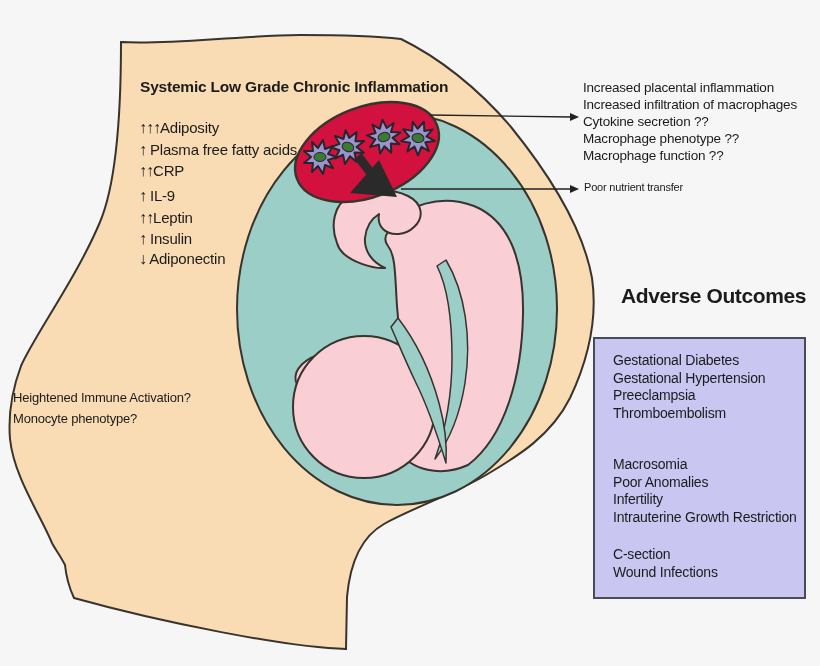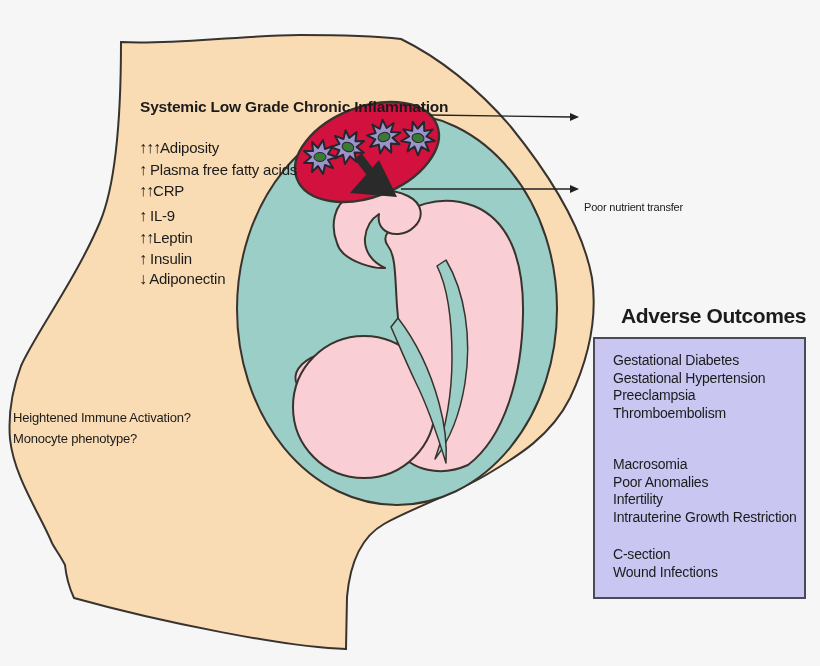--- a/index.html
+++ b/index.html
@@ -21,21 +21,21 @@
   .sliver{fill:var(--uterus,#9bcec6);stroke:var(--outline,#39332e);stroke-width:1.5;stroke-linejoin:round;}
   .placenta{fill:var(--placenta,#d2113f);stroke:var(--outline,#39332e);stroke-width:2.4;}
   .cell{fill:var(--macrophage,#9a93ce);stroke:#26262b;stroke-width:2;stroke-linejoin:round;}
   .nucleus{fill:var(--nucleus,#3a7a33);stroke:#26262b;stroke-width:1;}
   .big-arrow{fill:#2a2a2a;}
   .big-arrow-shaft{stroke:#2a2a2a;stroke-width:9;stroke-linecap:butt;}
   .pointer{stroke:#222;stroke-width:1.4;fill:none;}
   .pointer-head{fill:#222;}
 
   
-  .txt{position:absolute;white-space:nowrap;letter-spacing:-0.2px;margin-top:20px;}
+  .txt{position:absolute;white-space:nowrap;letter-spacing:-0.2px;}
   .diagram-title{left:140px;top:78px;width:304px;text-align:center;
     font-size:15.5px;font-weight:700;}
   .factor{left:139px;font-size:15px;height:21px;}
   .factor .arrows{font-weight:700;font-size:16px;letter-spacing:-1px;}
   .effects{left:583px;top:79px;font-size:13.5px;line-height:17px;}
   .nutrient{left:584px;top:181px;font-size:11px;}
   .immune{left:13px;top:388px;font-size:13px;line-height:20.5px;}
   .adverse-heading{left:596px;top:284px;width:210px;text-align:right;
     font-size:21px;font-weight:700;letter-spacing:-0.4px;}
   .adverse-box{
@@ -159,20 +159,27 @@
   <div class="txt factor" style="top:209px">
     <span class="arrows">↑↑</span><span>Leptin</span>
   </div>
   <div class="txt factor" style="top:230px">
     <span class="arrows">↑</span><span> Insulin</span>
   </div>
   <div class="txt factor" style="top:250px">
     <span class="arrows">↓</span><span> Adiponectin</span>
   </div>
 
+  <div class="txt effects">
+    <div>Increased placental inflammation</div>
+    <div>Increased infiltration of macrophages</div>
+    <div>Cytokine secretion ??</div>
+    <div>Macrophage phenotype ??</div>
+    <div>Macrophage function ??</div>
+  </div>
 
   <div class="txt nutrient">Poor nutrient transfer</div>
 
   <div class="txt immune">
     <div>Heightened Immune Activation?</div>
     <div>Monocyte phenotype?</div>
   </div>
 
   <div class="txt adverse-heading">Adverse Outcomes</div>
 

